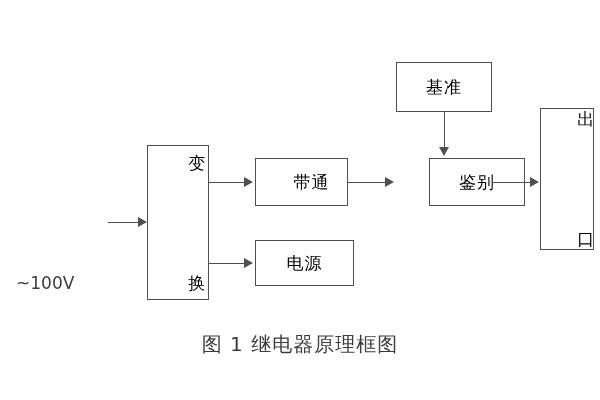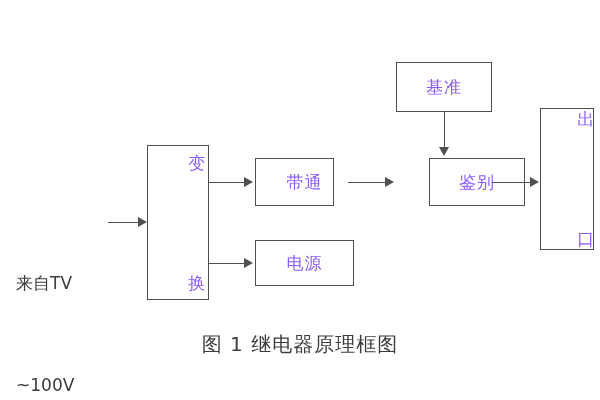--- a/index.html
+++ b/index.html
@@ -21,21 +21,21 @@
     box-sizing: border-box;
     border: 1.5px solid #4f4f4f;
     background: #ffffff;
     display: flex;
     align-items: center;
     justify-content: center;
   }
   .box-label {
     font-size: 17px;
     letter-spacing: 1px;
-    color: #8b5cf6;
+    color: #000000;
     line-height: 1.1;
     text-align: left;
     white-space: pre;
   }
   .box-label.stacked {
     line-height: 60px;
   }
   .src-text {
     position: absolute;
     font-size: 17px;
@@ -76,41 +76,40 @@
     border-right: 5px solid transparent;
     border-top: 9px solid #4f4f4f;
   }
 </style>
 </head>
 <body>
 
 <div id="canvas">
 
   <div class="src-text" style="left:16px; top:198px;">
-    <div>来自TV</div>
     <div>~100V</div>
   </div>
 
   <div class="hline" style="left:108px; top:222px; width:32px;"></div>
   <div class="arrow-r" style="left:138px; top:217px;"></div>
 
   <div class="box" style="left:147px; top:145px; width:62px; height:155px;">
     <div class="box-label stacked">
       <span>变</span><br>
       <span>换</span>
     </div>
   </div>
 
   <div class="hline" style="left:209px; top:182px; width:37px;"></div>
   <div class="arrow-r" style="left:244px; top:177px;"></div>
 
   <div class="hline" style="left:209px; top:263px; width:37px;"></div>
   <div class="arrow-r" style="left:244px; top:258px;"></div>
 
-  <div class="box" style="left:255px; top:158px; width:79px; height:48px;padding-left:20px;">
+  <div class="box" style="left:255px; top:158px; width:93px; height:48px;padding-left:20px;">
     <div class="box-label">带通</div>
   </div>
 
   <div class="box" style="left:255px; top:240px; width:99px; height:46px;">
     <div class="box-label">电源</div>
   </div>
 
   <div class="hline" style="left:348px; top:182px; width:39px;"></div>
   <div class="arrow-r" style="left:385px; top:177px;"></div>
 

